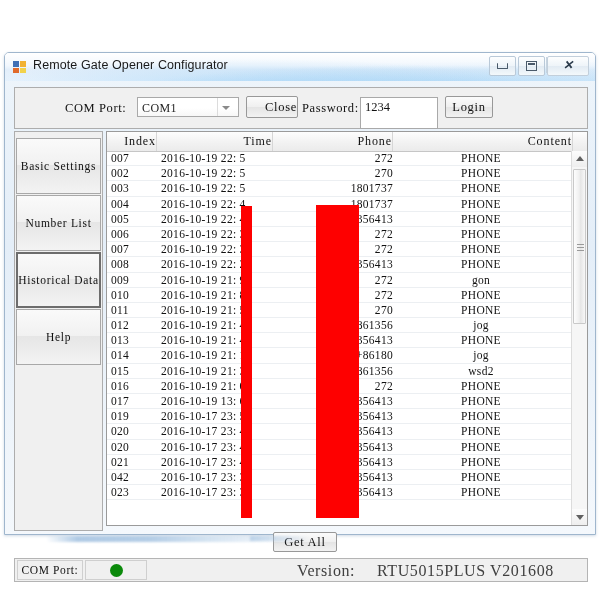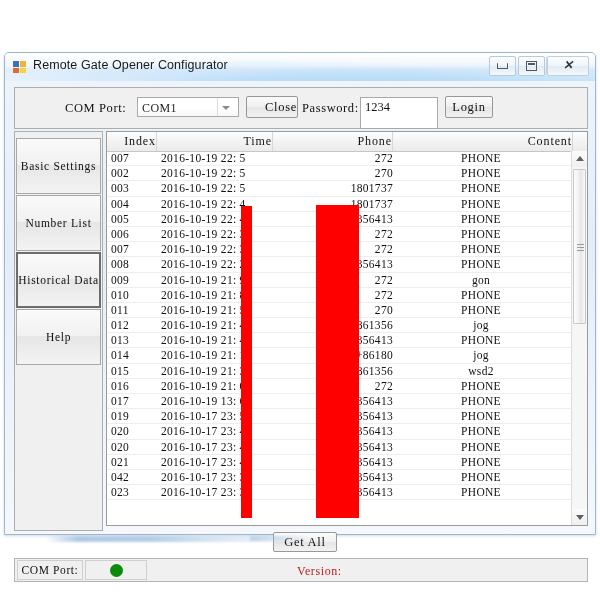--- a/index.html
+++ b/index.html
@@ -226,21 +226,21 @@
   .sb-panel {
     position: absolute; top: 1px; height: 20px;
     border: 1px solid #cfcfcf; box-sizing: border-box;
     display:flex; align-items:center; justify-content:center;
   }
   .sb-comlabel { left: 2px; width: 66px; }
   .sb-led { left: 70px; width: 62px; }
   .led-dot { width: 13px; height: 13px; border-radius: 50%; background: #0b8a0b; }
   .sb-text {
     position: absolute; height: 20px; line-height: 20px;
-    font-family: "Liberation Serif", serif; font-size: 12px; color: #b91c1c; letter-spacing: .6px;
+    font-family: "Liberation Serif", serif; font-size: 16px; color: #404040; letter-spacing: .6px;
     white-space: nowrap;
   }
   .sb-version { left: 362px; top: 2px; }
   .sb-versionlbl { left: 282px; top: 2px; }
 
   
   .smear {
     position:absolute; left: 46px; top: 536px; width: 260px; height: 6px;
     background: linear-gradient(90deg, rgba(180,205,230,0) 0%, rgba(150,185,220,.75) 12%, rgba(120,165,210,.55) 40%, rgba(170,200,228,.5) 62%, rgba(190,215,235,0) 100%);
     filter: blur(1px);
@@ -478,18 +478,19 @@
     <div class="btn btn-getall">Get All</div>
 
     <div class="statusbar">
       <div class="sb-panel sb-comlabel">
         <span class="lbl" style="font-size:11.5px">COM Port:</span>
       </div>
       <div class="sb-panel sb-led">
         <span class="led-dot" style="background: rgb(11, 138, 11);"></span>
       </div>
       <span class="sb-text sb-versionlbl">Version:</span>
+      <span class="sb-text sb-version">RTU5015PLUS V201608</span>
     </div>
   </div>
 
   <div class="smear"></div>
   <div class="smear2"></div>
 </div>
 
 </body></html>

